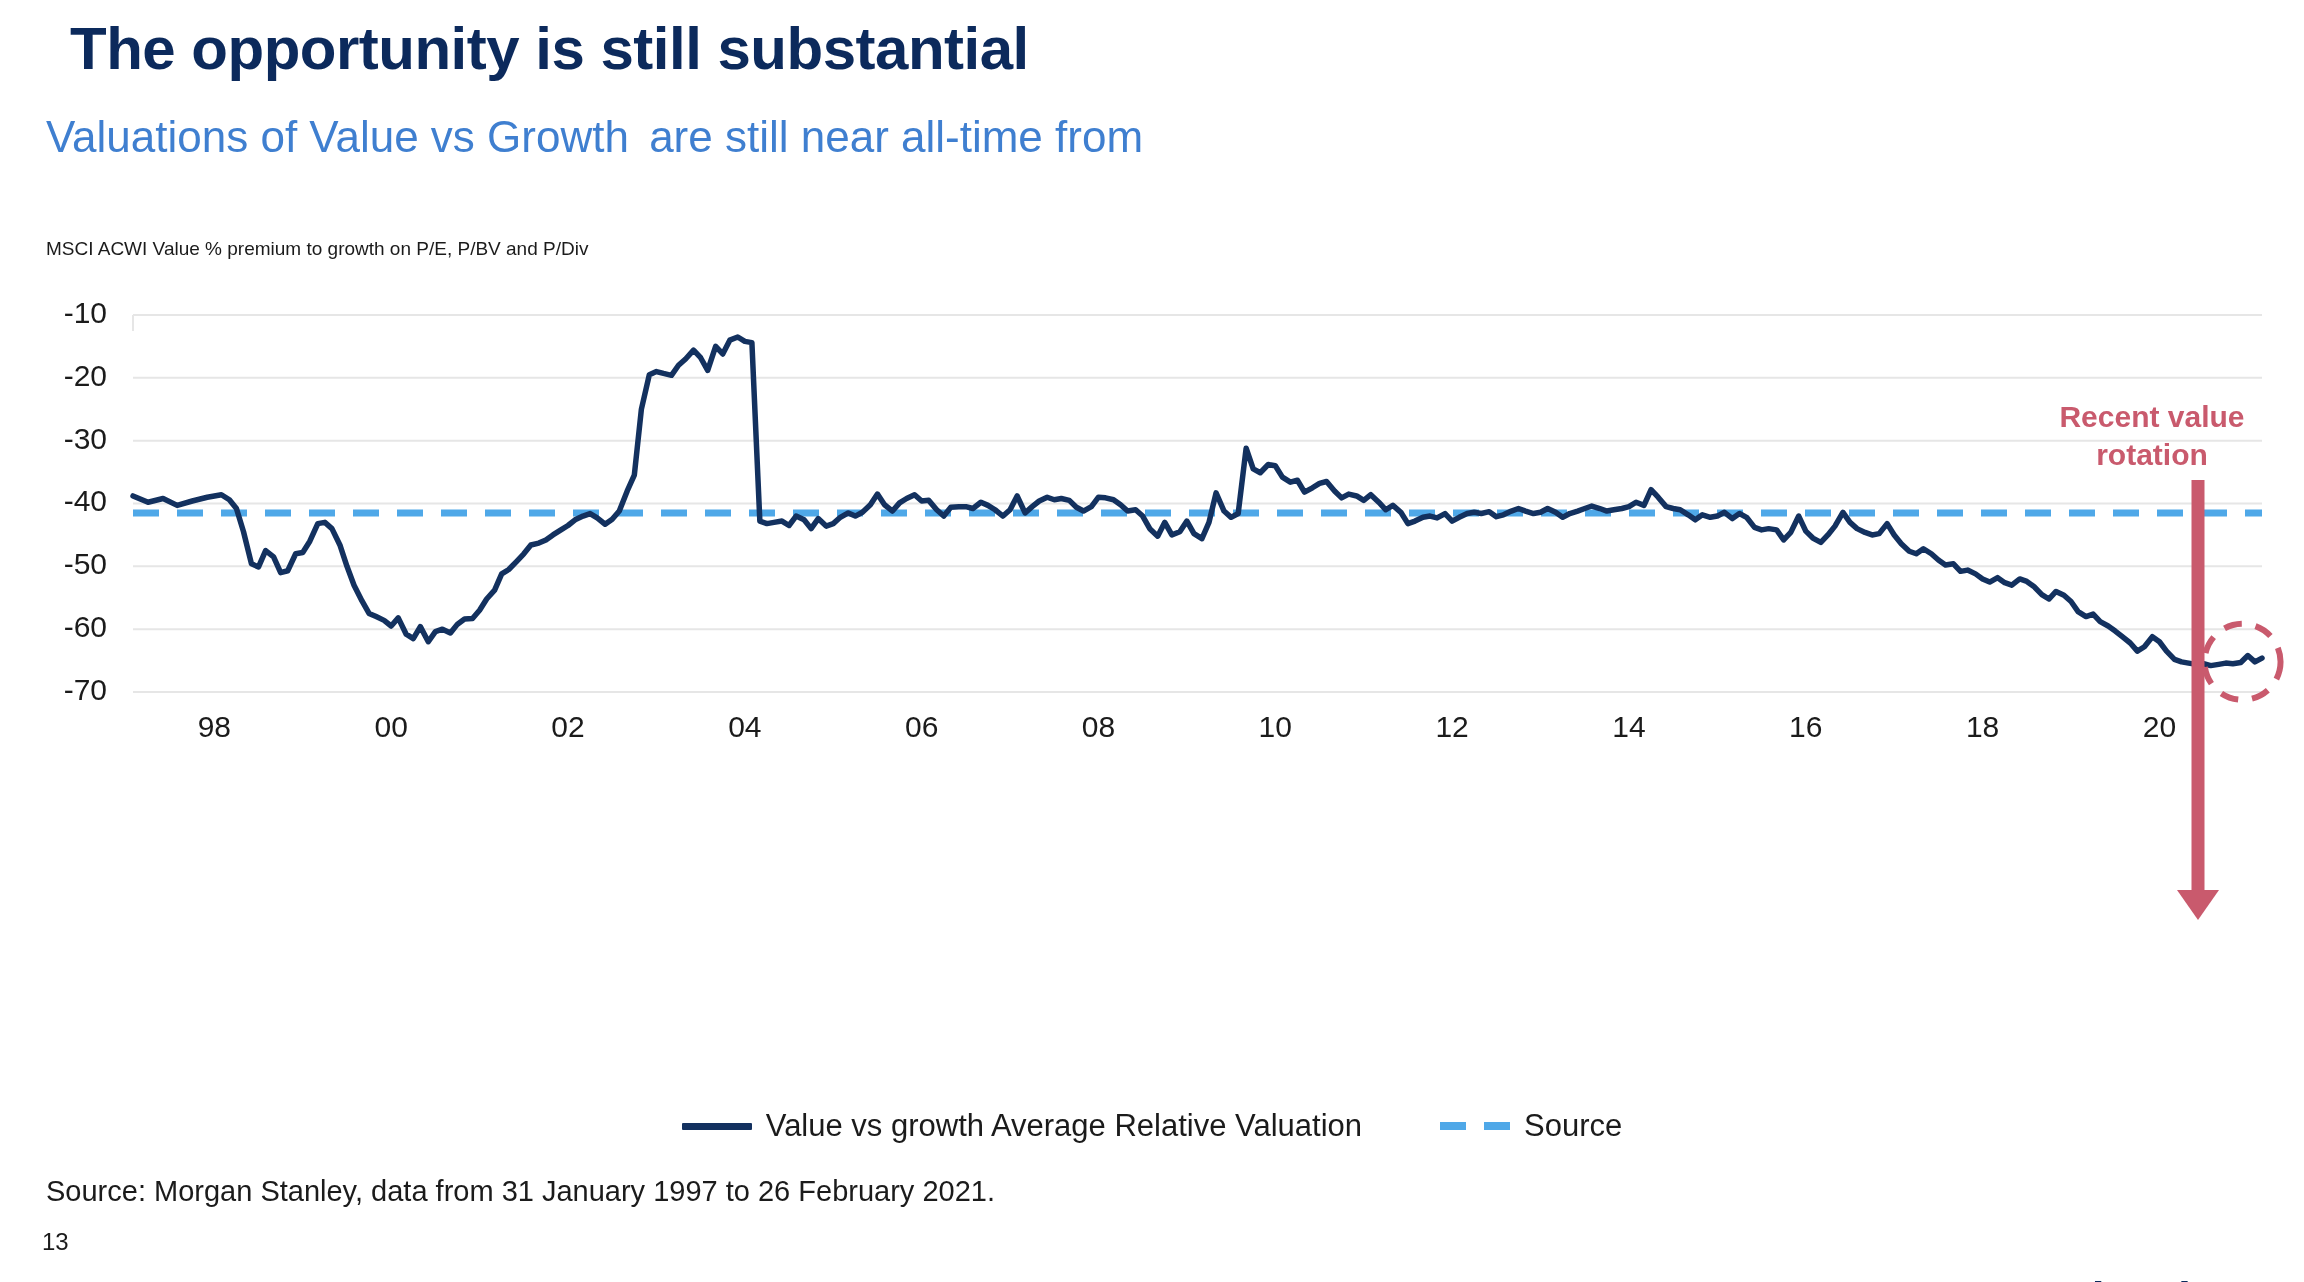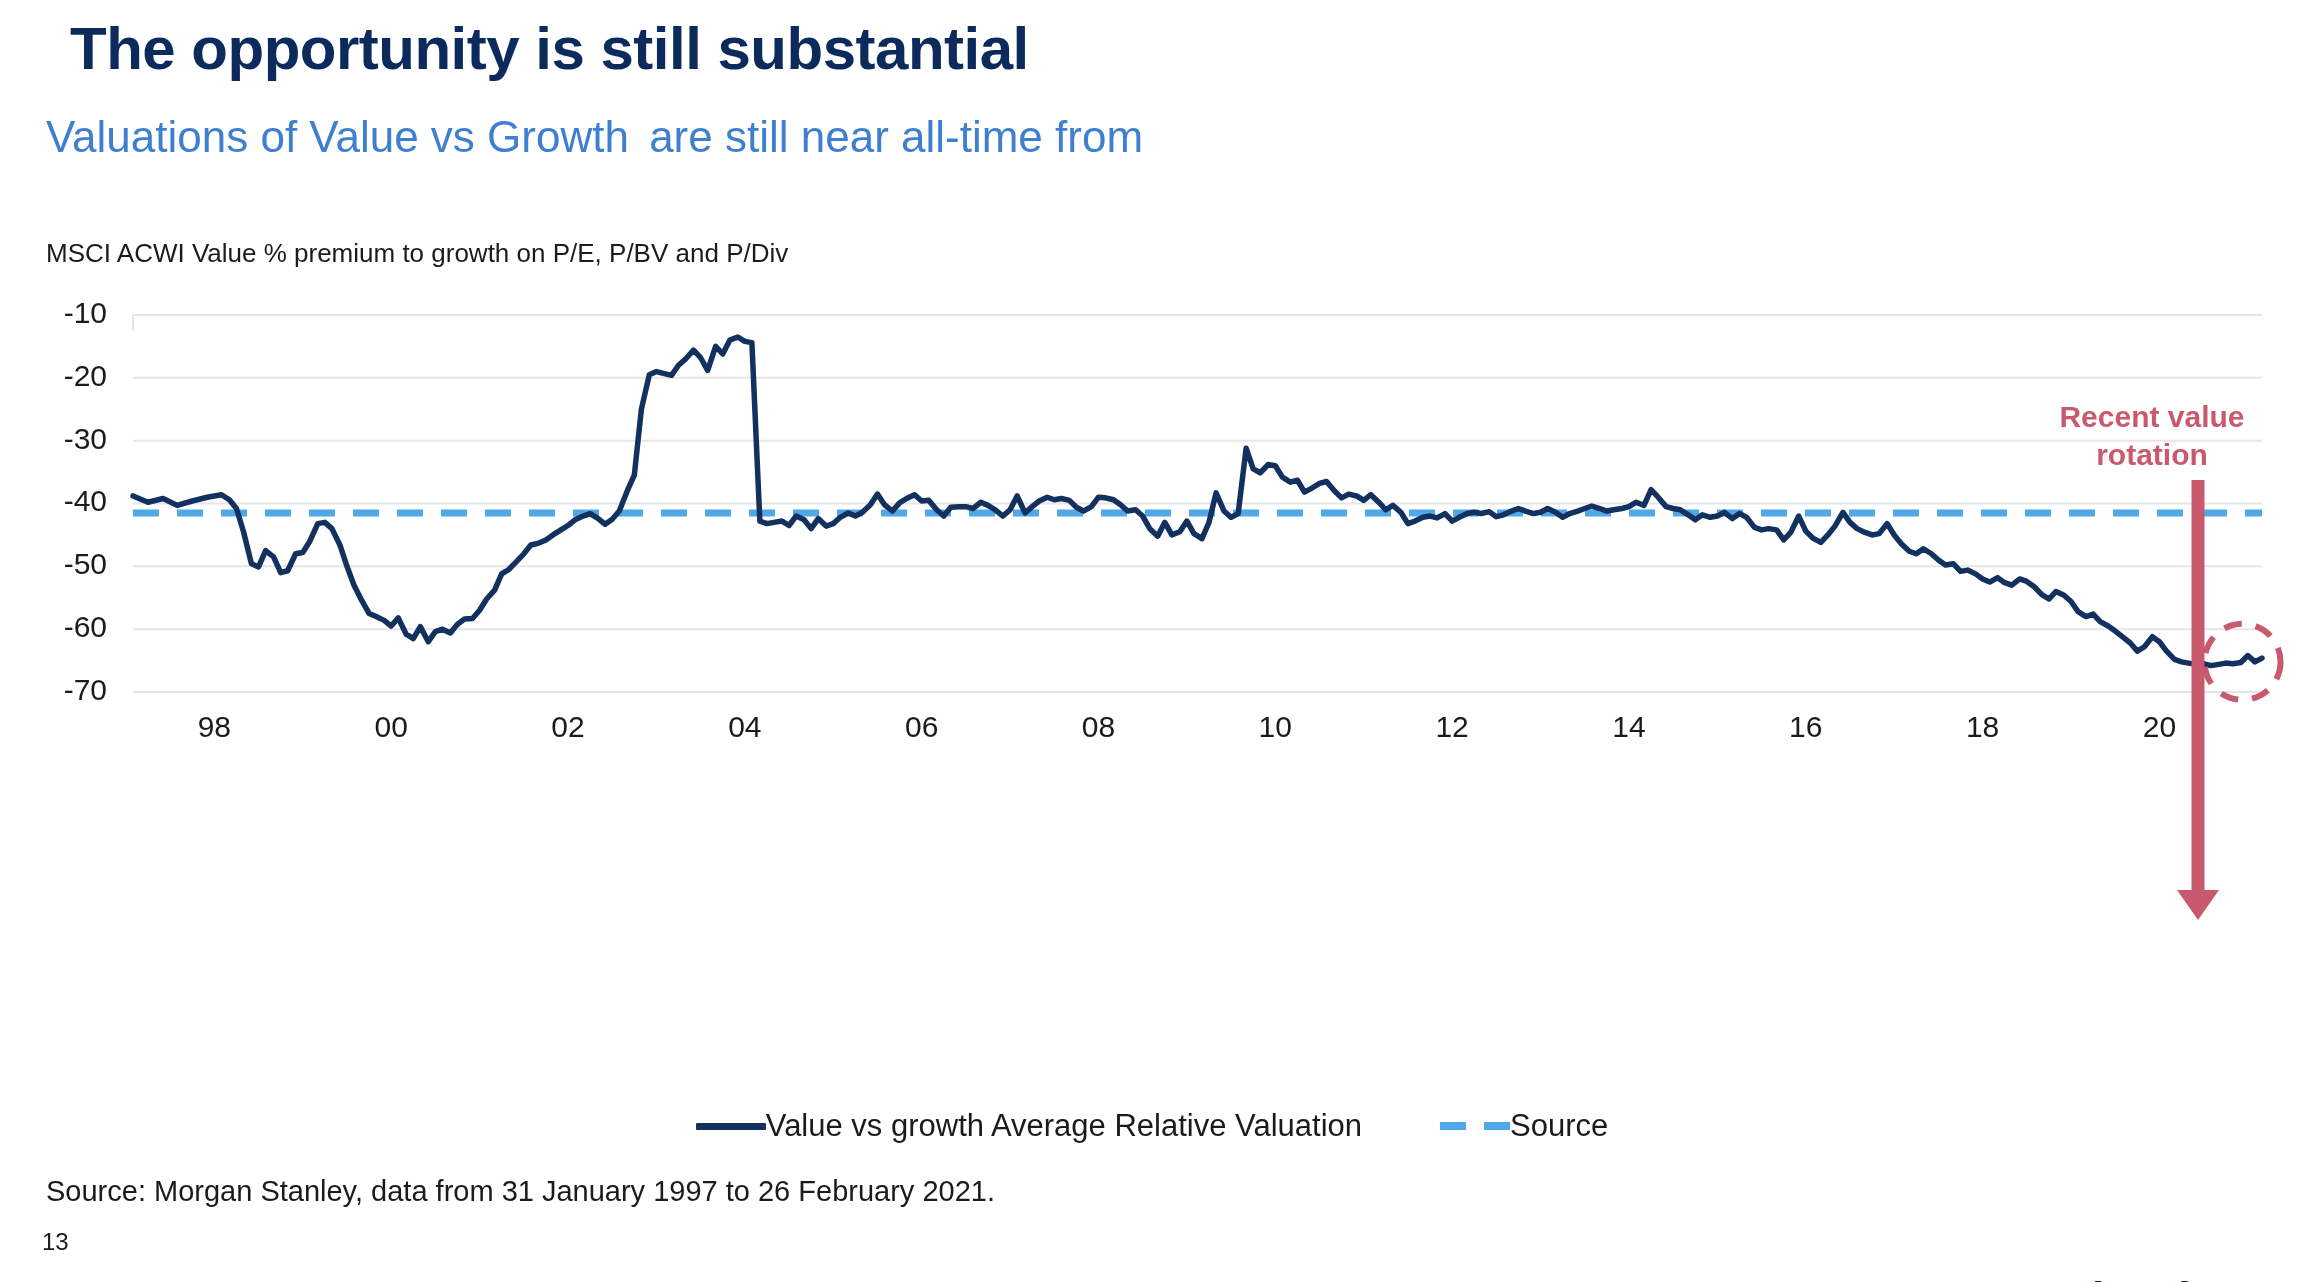--- a/index.html
+++ b/index.html
@@ -39,21 +39,21 @@
     white-space: nowrap;
   }
   #slide-subtitle .emph {
     text-underline-offset: 6px;
     margin-left: 8px;
   }
   #chart-note {
     position: absolute;
     left: 46px;
     top: 238px;
-    font-size: 26px;
+    font-size: 19px;
     font-weight: 400;
     color: #1b1b1b;
     white-space: nowrap;
   }
 
   
   #chart-area {
     position: absolute;
     left: 0px;
     top: 190px;
@@ -126,21 +126,21 @@
     width: 2304px;
     display: flex;
     justify-content: center;
     align-items: center;
     gap: 78px;
     pointer-events: none;
   }
   .legend-entry {
     display: flex;
     align-items: center;
-    gap: 0;
+    gap: 14px;
     font-size: 31px;
     color: #1b1b1b;
     white-space: nowrap;
   }
   .swatch-solid {
     display: inline-block;
     width: 70px;
     height: 7px;
     background: #13315f;
     border-radius: 1px;

